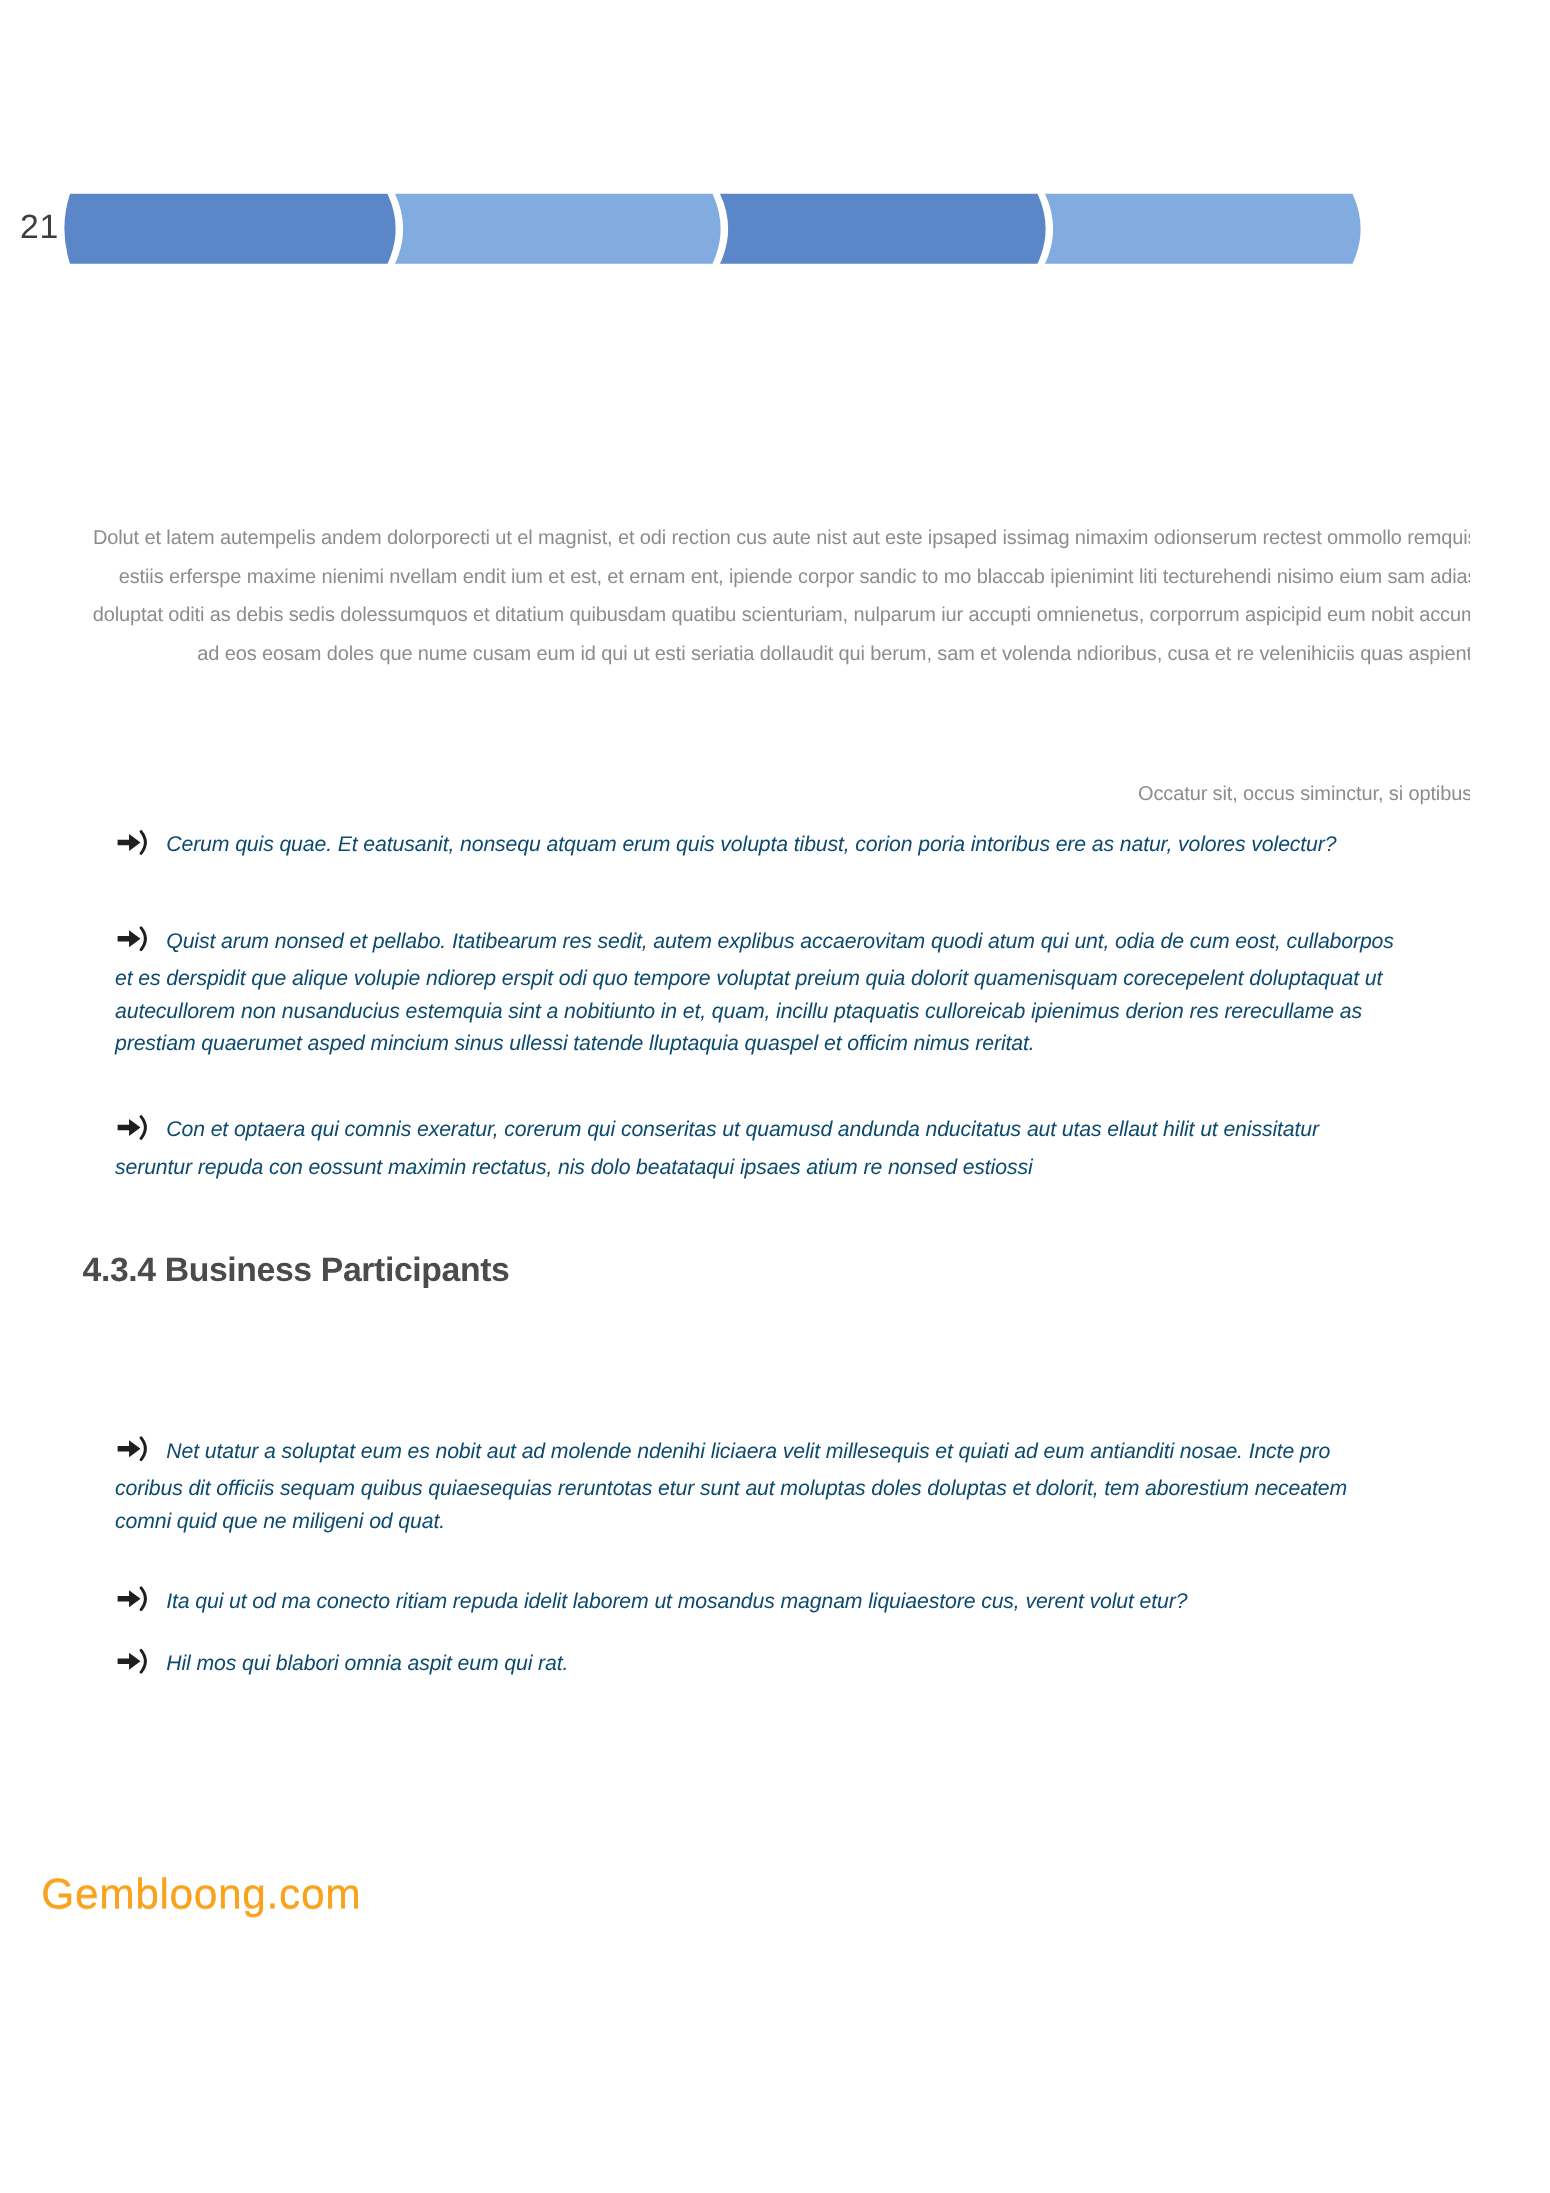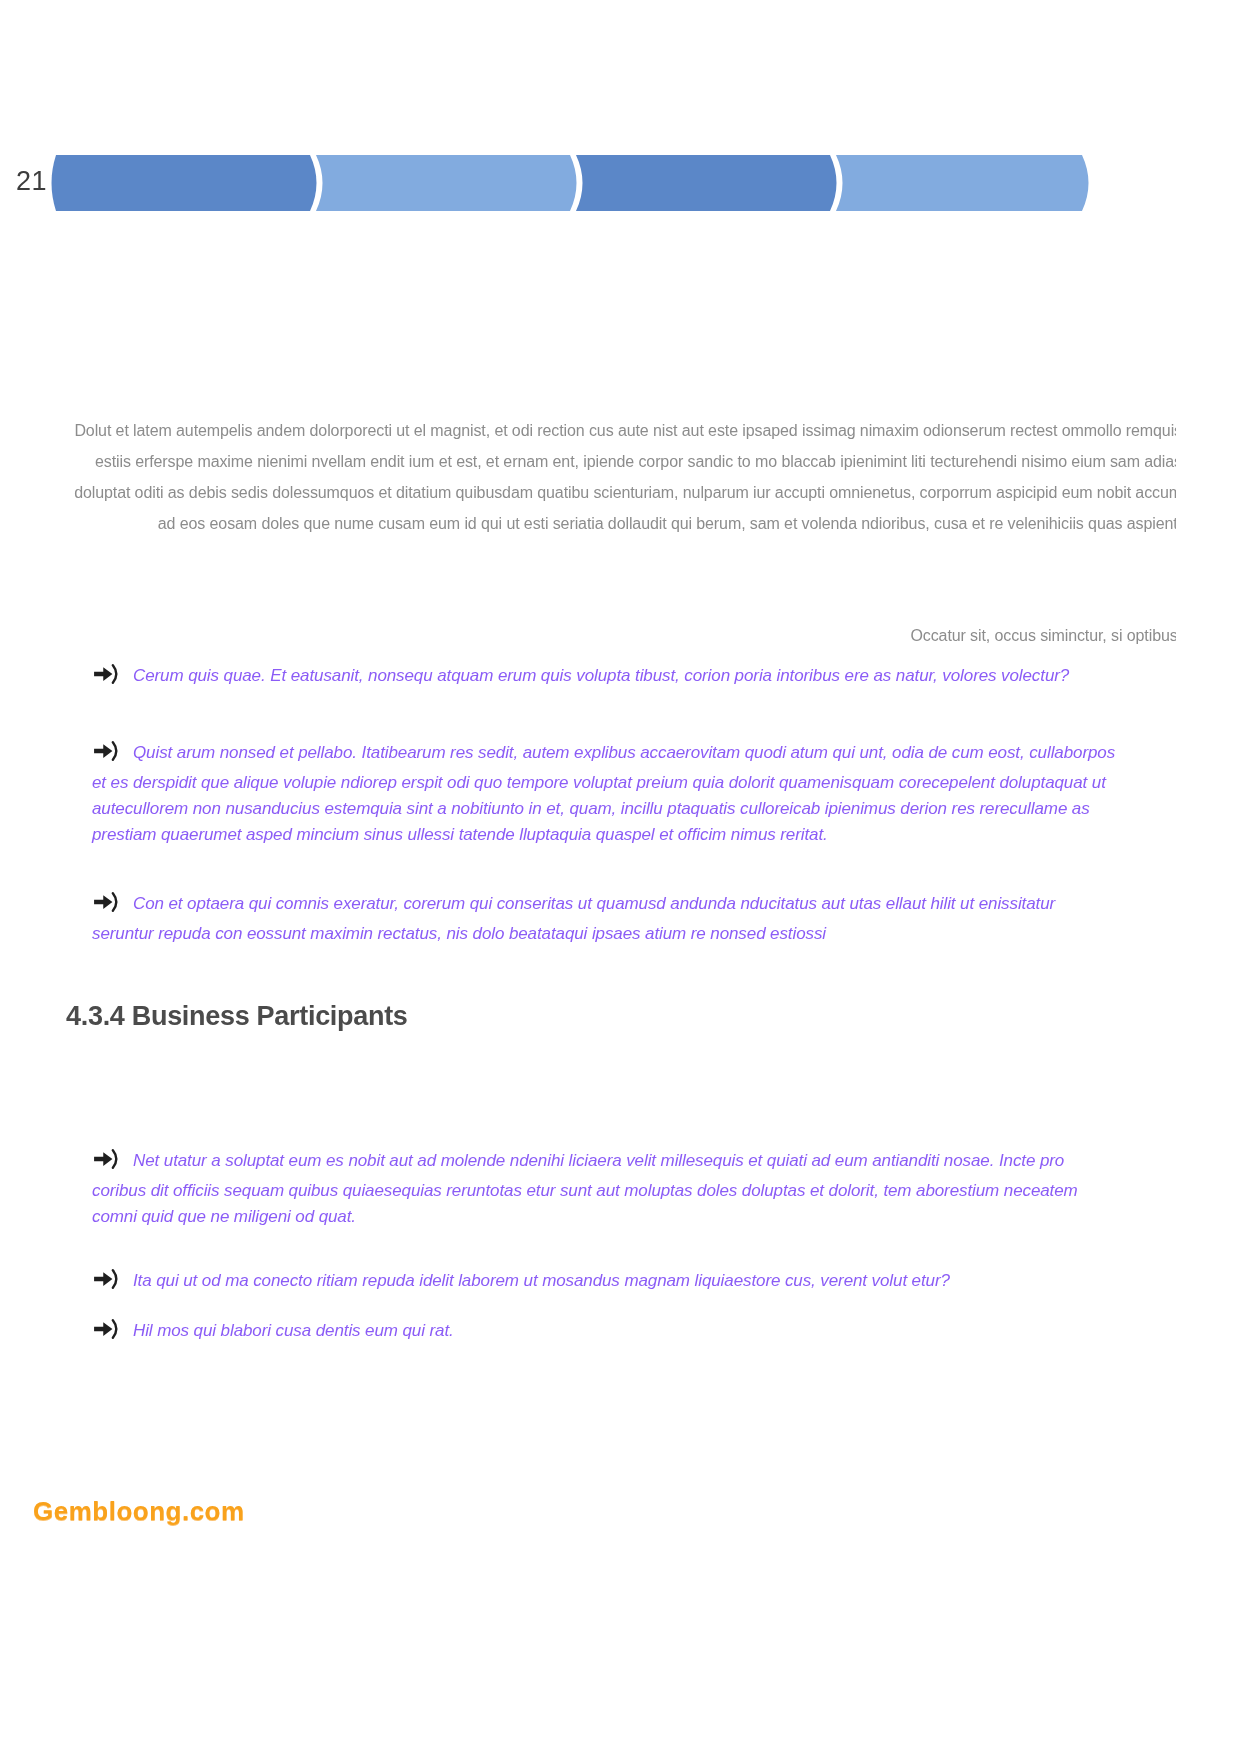--- a/index.html
+++ b/index.html
@@ -52,42 +52,42 @@
   .para-1 { top: 415px; }
   .para-2 { top: 620px; }
   .para-3 { top: 1073px; }
   .bullet {
     position: absolute;
     left: 92px;
     width: 1024px;
     font-size: 17px;
     font-style: italic;
     line-height: 26px;
-    color: #8b5cf6;
+    color: #0c4a6e;
     letter-spacing: -0.1px;
   }
   .b-1-1 { top: 663px; }
   .b-1-2 { top: 740px; }
   .b-1-3 { top: 891px; }
   .b-2-1 { top: 1148px; }
   .b-2-2 { top: 1268px; }
   .b-2-3 { top: 1318px; }
   .bullet-icon {
     display: inline-block;
     width: 28px;
     margin-right: 13px;
     vertical-align: -4px;
     font-style: normal;
   }
   .watermark {
     position: absolute;
     left: 33px;
     top: 1496px;
-    font-size: 26px;
-    font-weight: 700;
+    font-size: 34px;
+    font-weight: 400;
     color: #f9a21c;
     letter-spacing: 0.5px;
     text-shadow: 0 1px 0 #fbc271;
   }
 </style>
 </head>
 <body>
 
 <div class="page">
 
@@ -140,18 +140,18 @@
     <span class="bullet-icon"><svg width="28" height="22" viewBox="0 0 30 24">
           <path d="M2 9.5 L12 9.5 L12 4.5 L22 12 L12 19.5 L12 14.5 L2 14.5 Z" fill="#1f1f1f"></path>
           <path d="M22.5 2.5 Q30 12 22.5 21.5" fill="none" stroke="#1f1f1f" stroke-width="2.6" stroke-linecap="round"></path>
         </svg></span><span>Ita qui ut od ma conecto ritiam repuda idelit laborem ut mosandus magnam liquiaestore cus, verent volut etur?</span>
   </div>
 
   <div class="bullet b-2-3">
     <span class="bullet-icon"><svg width="28" height="22" viewBox="0 0 30 24">
           <path d="M2 9.5 L12 9.5 L12 4.5 L22 12 L12 19.5 L12 14.5 L2 14.5 Z" fill="#1f1f1f"></path>
           <path d="M22.5 2.5 Q30 12 22.5 21.5" fill="none" stroke="#1f1f1f" stroke-width="2.6" stroke-linecap="round"></path>
-        </svg></span><span>Hil mos qui blabori cusa dentis eum qui rat.</span>
+        </svg></span><span>Hil mos qui blabori omnia aspit eum qui rat.</span>
   </div>
 
   <div class="watermark">Gembloong.com</div>
 
 </div>
 
 </body></html>

